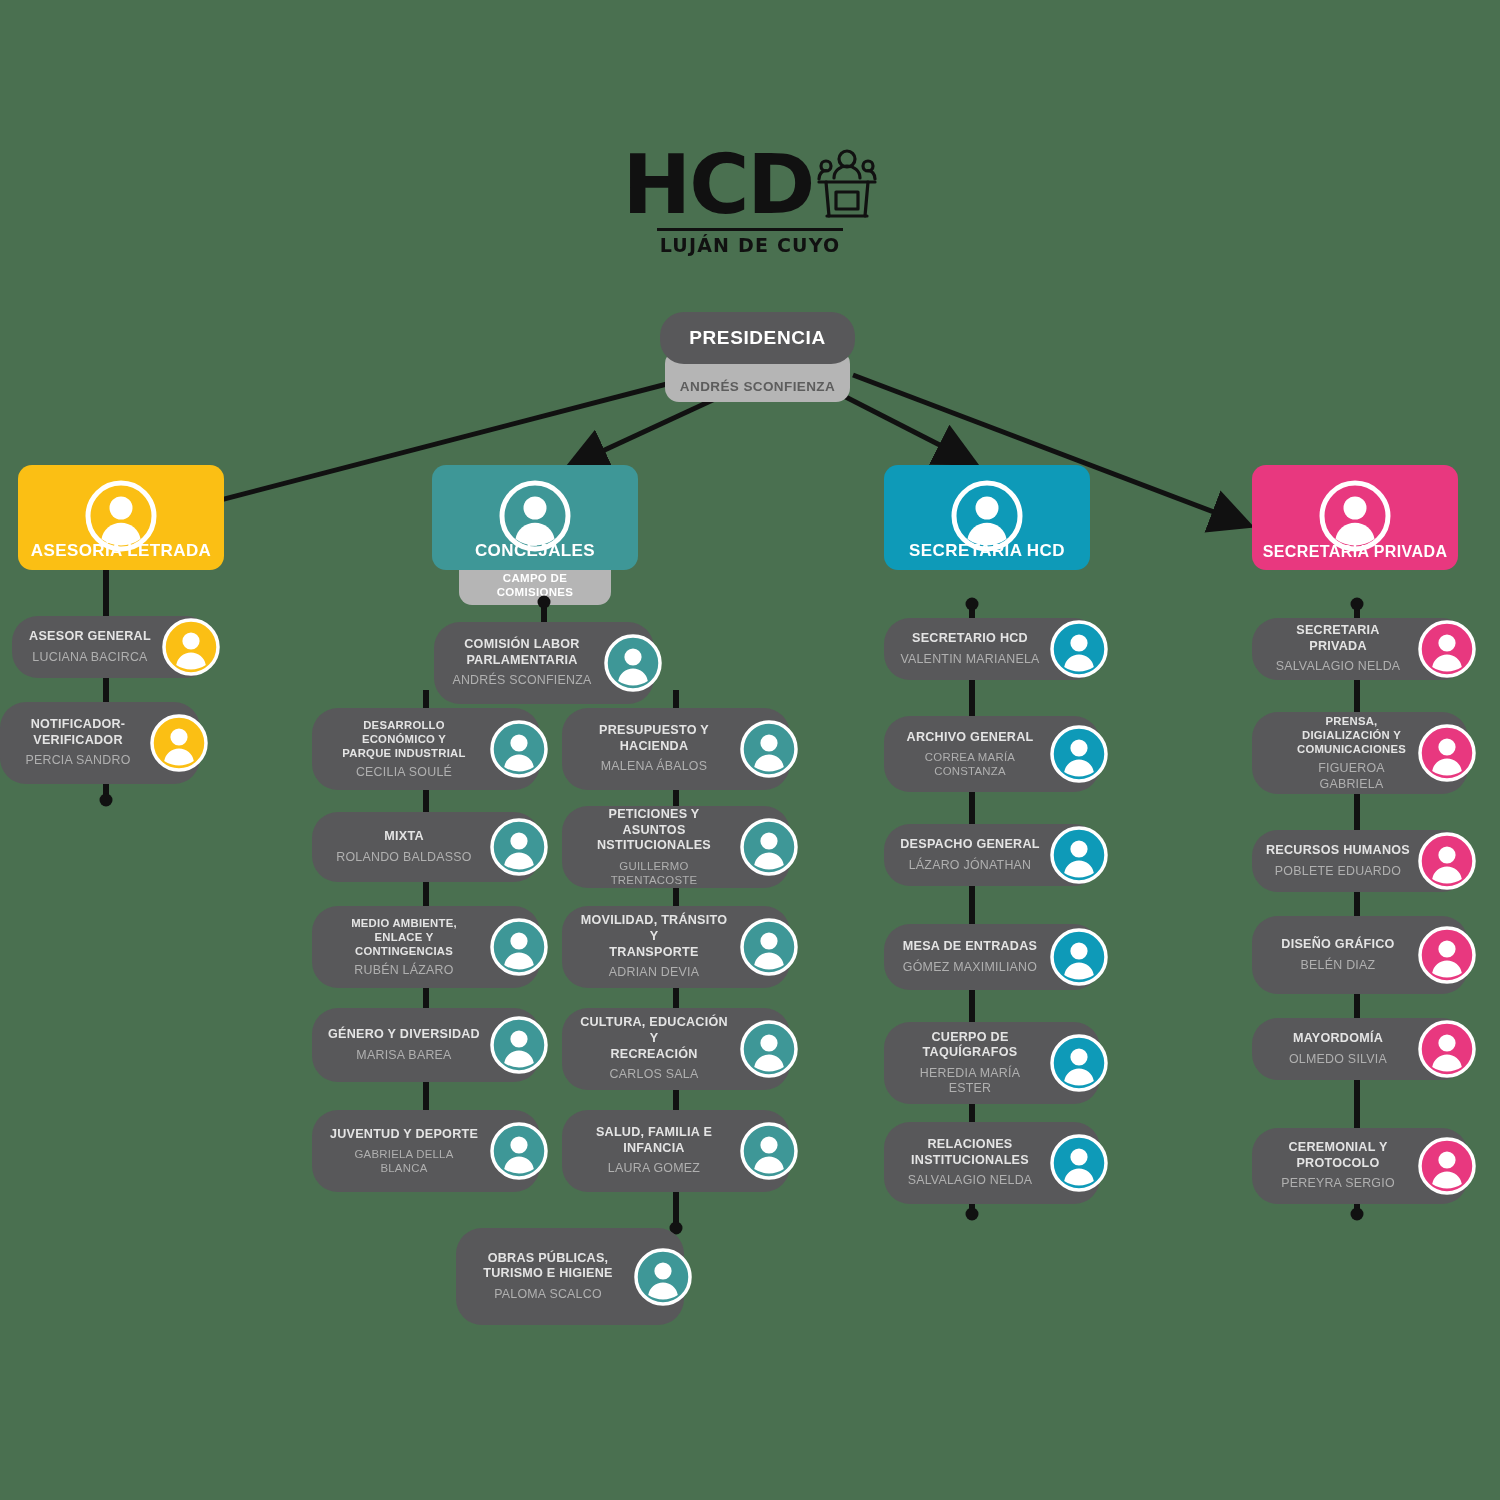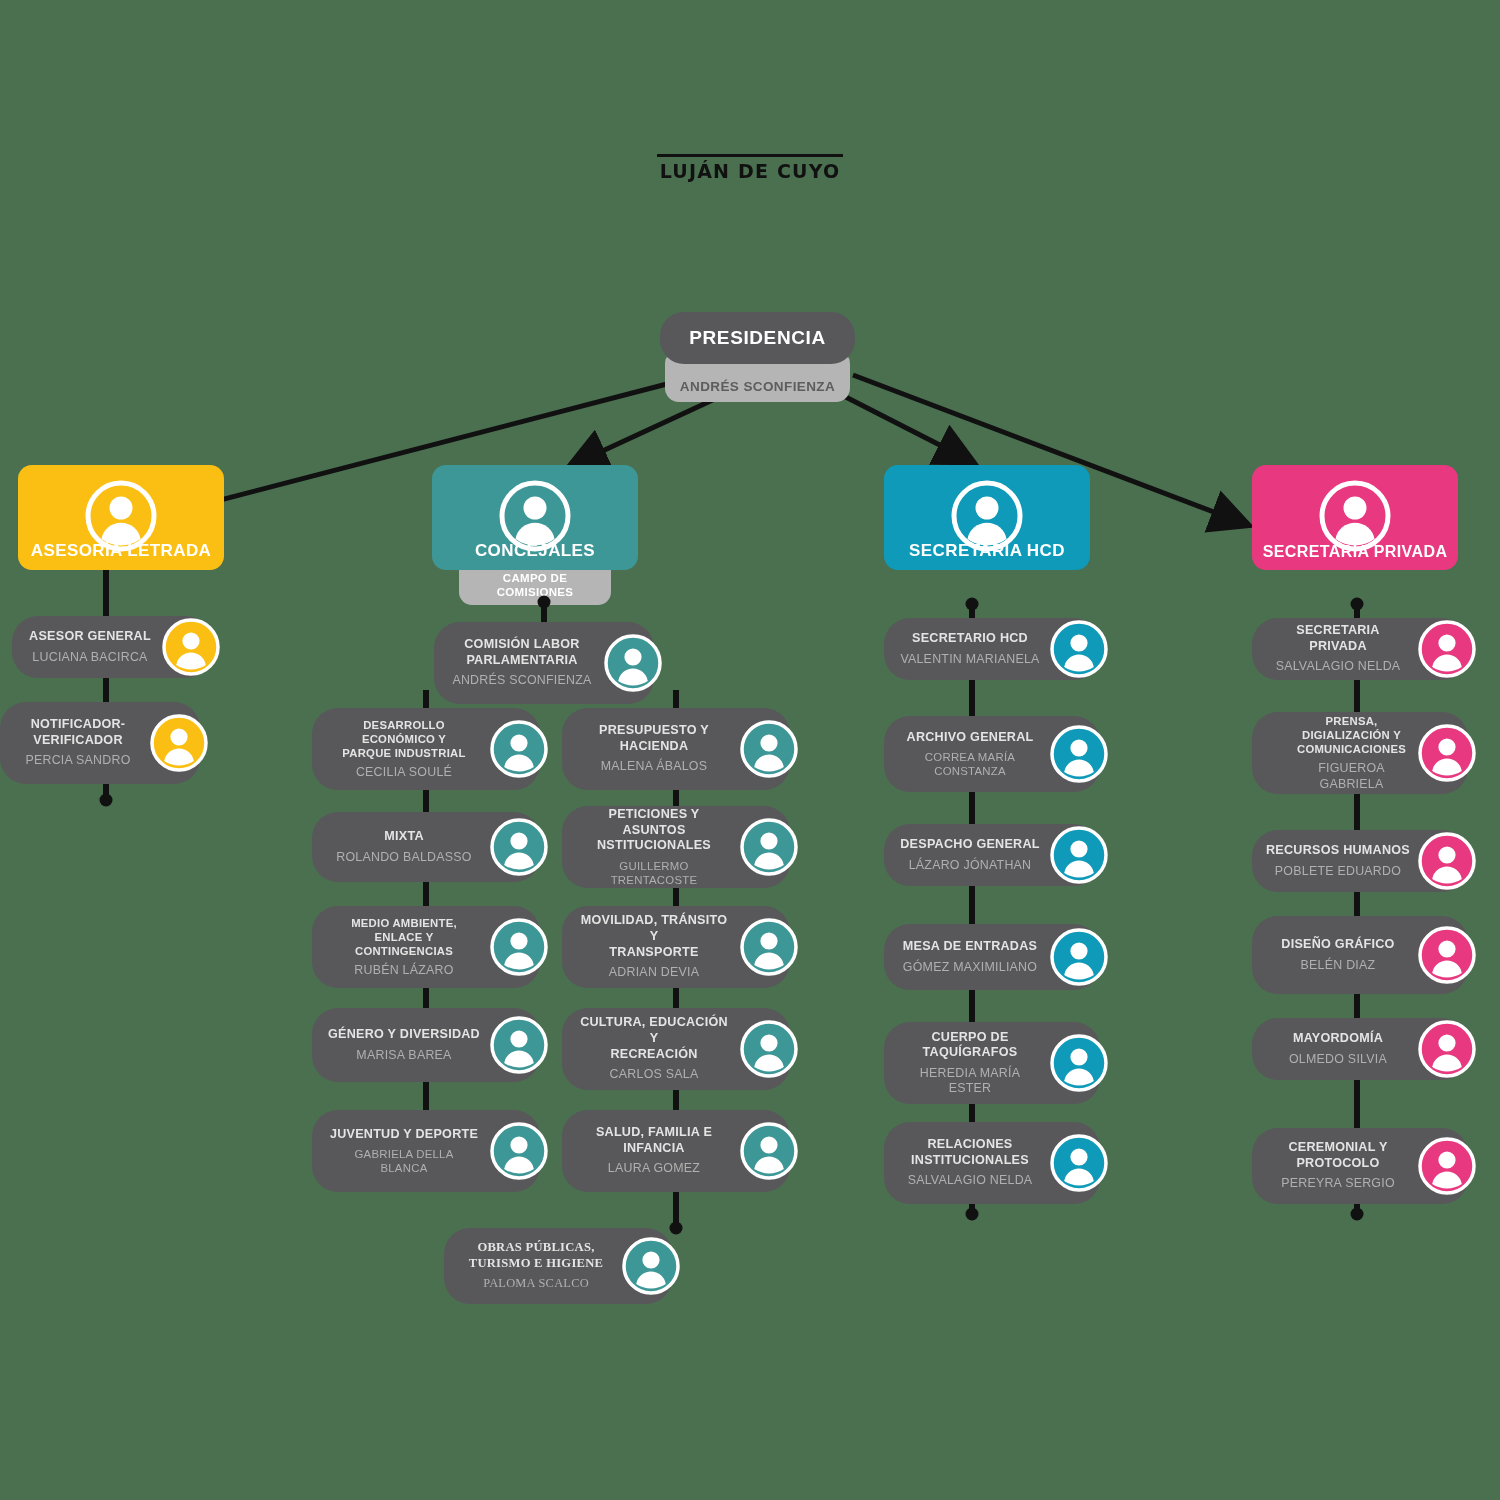--- a/index.html
+++ b/index.html
@@ -89,20 +89,39 @@
 
   
   .av svg, .badge svg{ display:block; }
 </style>
 </head>
 <body>
 
 <div id="stage">
 
   <div class="logo">
+    <div class="logo-row">
+      <span class="logo-word">HCD</span>
+      <span class="logo-mark">
+        <svg viewBox="0 0 60 74" width="60" height="74">
+          <g fill="none" stroke="#111" stroke-width="3.2" stroke-linejoin="round" stroke-linecap="round">
+            <circle cx="30" cy="11" r="8"></circle>
+            <path d="M17 30c0-7 6-12 13-12s13 5 13 12"></path>
+            <circle cx="9" cy="18" r="5"></circle>
+            <path d="M2 31c0-5 3.2-8.5 7-8.5"></path>
+            <circle cx="51" cy="18" r="5"></circle>
+            <path d="M58 31c0-5-3.2-8.5-7-8.5"></path>
+            <path d="M2 34h56"></path>
+            <path d="M9 34l3 34M51 34l-3 34"></path>
+            <path d="M10 68h40"></path>
+            <rect x="19" y="44" width="22" height="17"></rect>
+          </g>
+        </svg>
+      </span>
+    </div>
     <div class="logo-rule"></div>
     <div class="logo-sub">LUJÁN DE CUYO</div>
   </div>
 
   <svg class="links">
     <defs>
       <marker id="arw" markerWidth="9" markerHeight="9" refX="7.6" refY="4.5" orient="auto">
         <path d="M0,0 L9,4.5 L0,9 z" fill="#111"></path>
       </marker>
     </defs>
@@ -291,21 +310,21 @@
 INFANCIA</span>
         <span class="person">LAURA GOMEZ</span>
         <span class="badge">
           <svg width="58" height="58" viewBox="0 0 58 58">
             <circle cx="29" cy="29" r="27" fill="#3e9797" stroke="#fff" stroke-width="3.5"></circle>
             <circle cx="29" cy="23" r="8.6" fill="#fff"></circle>
             <path d="M14.2 47a15 15 0 0 1 29.6 0 27 27 0 0 1-29.6 0z" fill="#fff"></path>
           </svg>
         </span>
       </div>
-      <div class="node" style="left: 444px; top: 1228px; width: 228px; height: 76px; font-family: Liberation Serif, serif;">
+      <div class="node" style="left: 456px; top: 1228px; width: 228px; height: 97px;">
         <span class="role">OBRAS PÚBLICAS,
 TURISMO E HIGIENE</span>
         <span class="person">PALOMA SCALCO</span>
         <span class="badge">
           <svg width="58" height="58" viewBox="0 0 58 58">
             <circle cx="29" cy="29" r="27" fill="#3e9797" stroke="#fff" stroke-width="3.5"></circle>
             <circle cx="29" cy="23" r="8.6" fill="#fff"></circle>
             <path d="M14.2 47a15 15 0 0 1 29.6 0 27 27 0 0 1-29.6 0z" fill="#fff"></path>
           </svg>
         </span>

